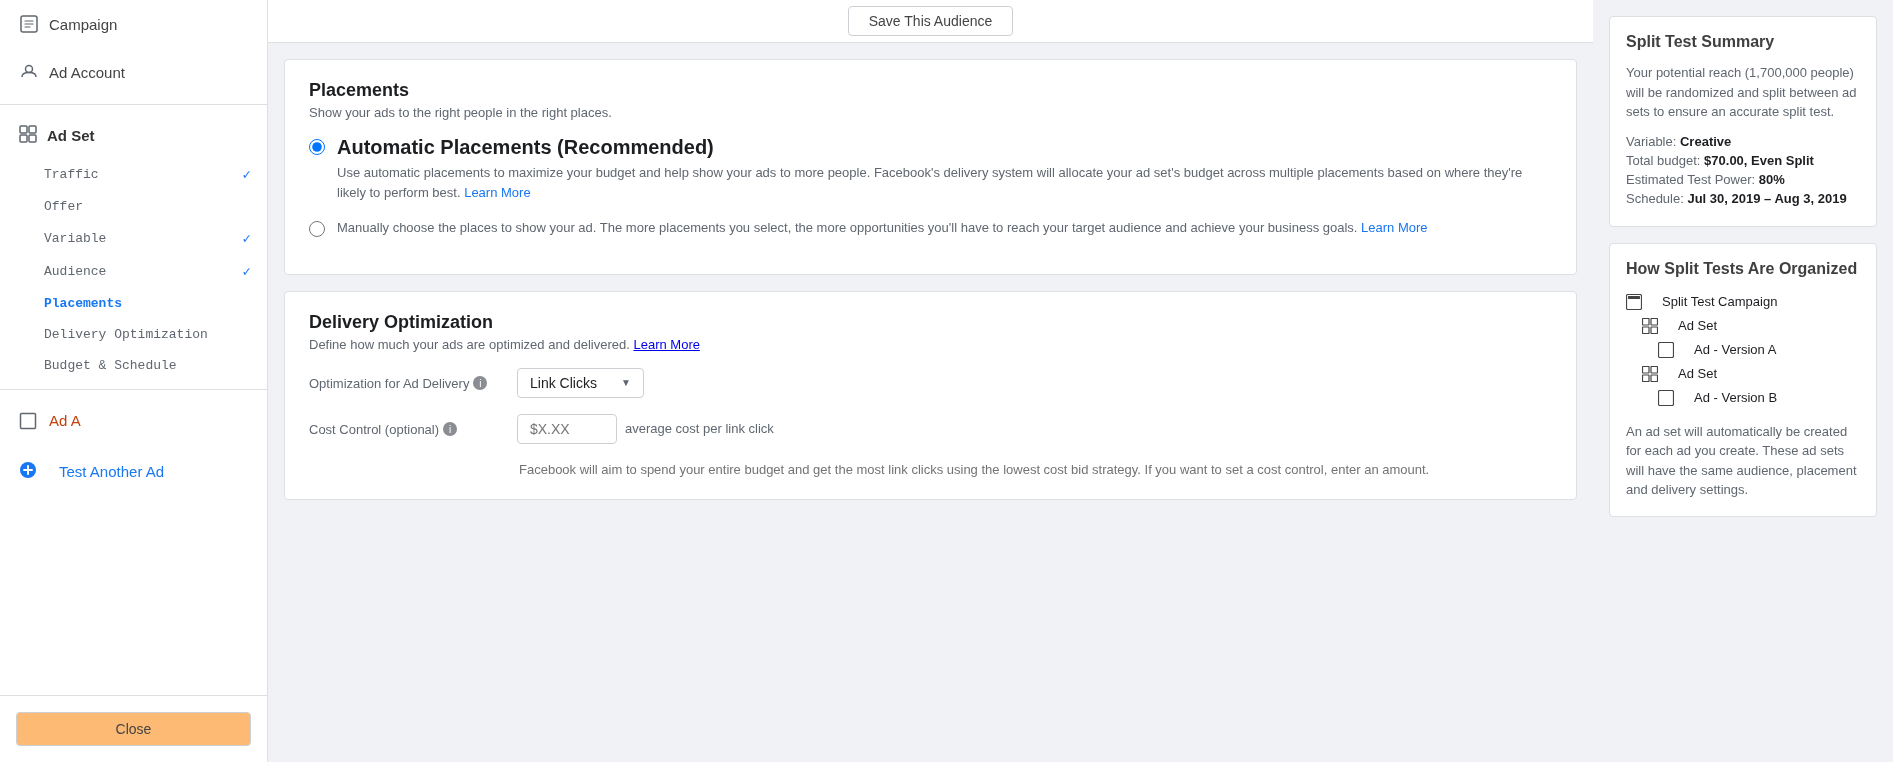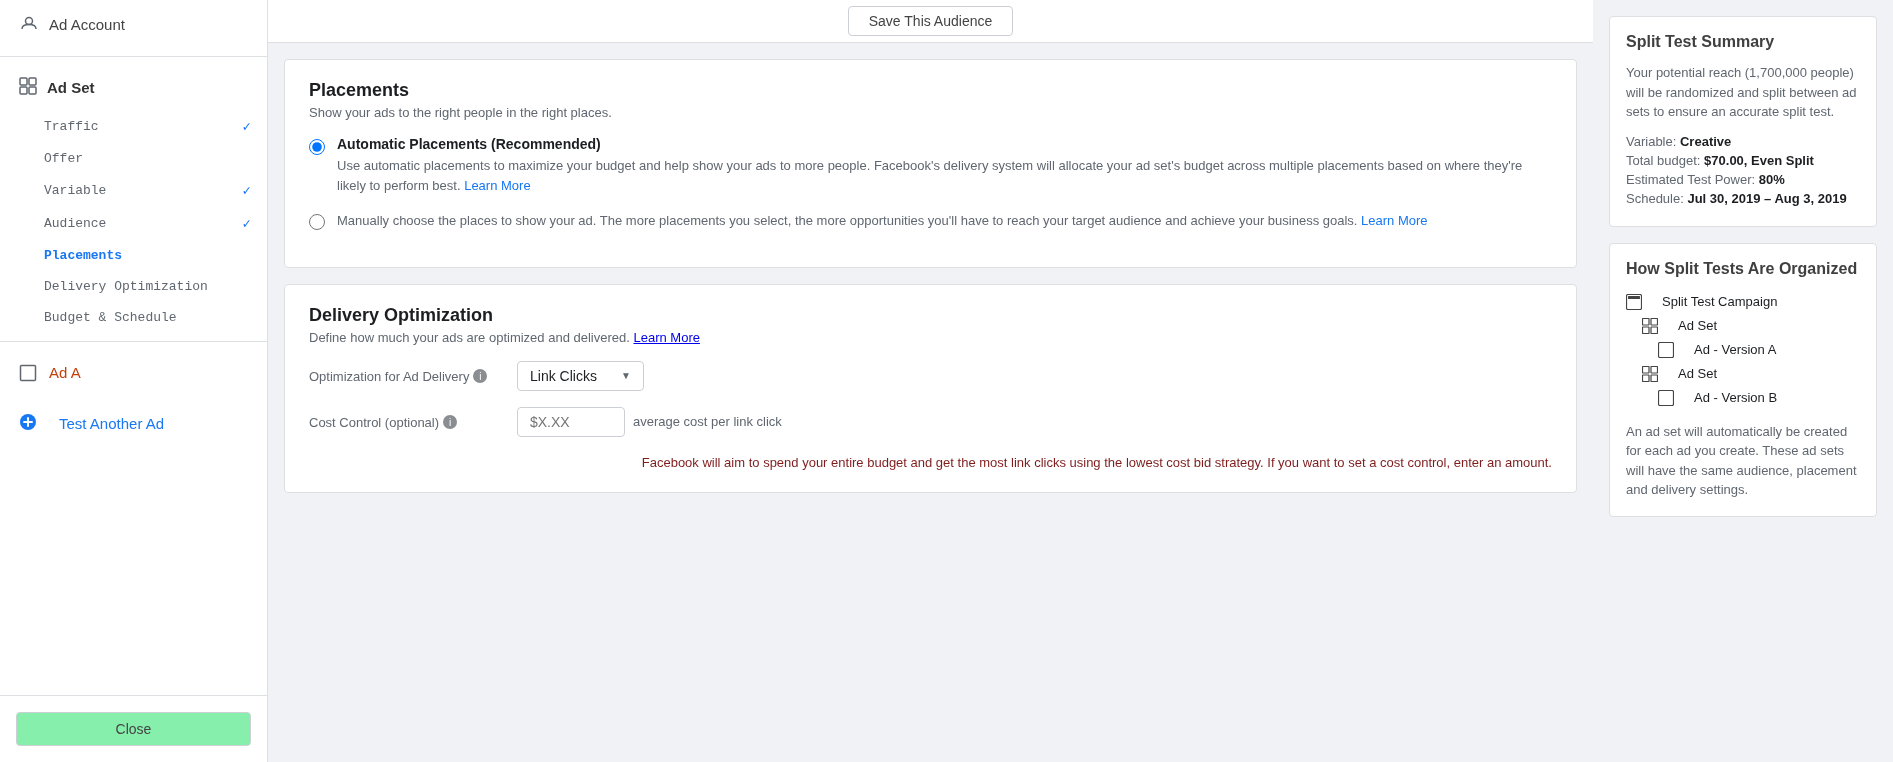--- a/index.html
+++ b/index.html
@@ -77,21 +77,21 @@
     }
 
     .sidebar-footer {
       margin-top: auto;
       padding: 16px;
       border-top: 1px solid #dddfe2;
     }
     .close-btn {
       width: 100%;
       padding: 8px;
-      background: #86efac;
+      background: #fdba74;
       border: 1px solid #ccd0d5;
       border-radius: 4px;
       font-size: 14px;
       cursor: pointer;
       color: #444;
     }
 
     
     .main-content {
       flex: 1;
@@ -133,21 +133,21 @@
       margin-bottom: 4px;
     }
     .card-subtitle {
       font-size: 13px;
       color: #606770;
       margin-bottom: 16px;
     }
 
     .radio-option { display: flex; align-items: flex-start; gap: 12px; margin-bottom: 16px; }
     .radio-option input[type="radio"] { margin-top: 3px; flex-shrink: 0; width: 16px; height: 16px; }
-    .radio-label { font-size: 14px; font-weight: 600; color: #1c1e21; margin-bottom: 4px; }
+    .radio-label { font-size: 20px; font-weight: 600; color: #1c1e21; margin-bottom: 4px; }
     .radio-desc { font-size: 13px; color: #606770; line-height: 1.5; }
     .radio-desc a { color: #1877f2; text-decoration: none; }
     .delivery-field {
       display: flex;
       align-items: flex-start;
       margin-bottom: 16px;
       gap: 8px;
     }
     .delivery-field-label {
       font-size: 13px;
@@ -184,24 +184,24 @@
       color: #1c1e21;
     }
     .select-dropdown .chevron { font-size: 10px; color: #606770; }
     .cost-input-wrap { display: flex; align-items: center; gap: 8px; }
     .cost-input {
       padding: 6px 12px;
       border: 1px solid #ccd0d5;
       border-radius: 4px;
       font-size: 14px;
       color: #bcc0c4;
-      width: 108px;
+      width: 100px;
     }
     .cost-hint { font-size: 13px; color: #606770; }
-    .cost-desc { font-size: 13px; color: #7f1d1d; line-height: 1.5; margin-top: 4px; margin-left: 210px; text-align: right; }
+    .cost-desc { font-size: 13px; color: #737373; line-height: 1.5; margin-top: 4px; margin-left: 210px; }
 
     
     .right-panel {
       width: 300px;
       min-width: 300px;
       background: #f0f2f5;
       padding: 16px;
       overflow-y: auto;
       display: flex;
       flex-direction: column;
@@ -225,20 +225,29 @@
     .tree-item { display: flex; align-items: center; gap: 20px; padding: 4px 0; font-size: 13px; color: #1c1e21; }
     .tree-item.indent1 { padding-left: 16px; }
     .tree-item.indent2 { padding-left: 32px; }
     .tree-icon { width: 16px; height: 16px; display: flex; align-items: center; justify-content: center; flex-shrink: 0; }
     .panel-footer-text { font-size: 13px; color: #606770; line-height: 1.5; margin-top: 12px; }
   </style>
 </head>
 <body>
 
 <div class="sidebar">
+  <div class="sidebar-item">
+    <span class="icon">
+      <svg width="18" height="18" viewBox="0 0 18 18" fill="none">
+          <rect x="1" y="1" width="16" height="16" rx="2" stroke="#606770" stroke-width="1.5" fill="none"></rect>
+          <path d="M5 9h8M5 6h8M5 12h5" stroke="#606770" stroke-width="1.2" stroke-linecap="round"></path>
+        </svg>
+    </span>
+    <span>Campaign</span>
+  </div>
 
   <div class="sidebar-item">
     <span class="icon">
       <svg width="18" height="18" viewBox="0 0 18 18" fill="none">
           <path d="M2 14c0-3 2.5-4.5 7-4.5S16 11 16 14" stroke="#606770" stroke-width="1.5" fill="none"></path>
           <circle cx="9" cy="6" r="3.5" stroke="#606770" stroke-width="1.5" fill="none"></circle>
         </svg>
     </span>
     <span>Ad Account</span>
   </div>

